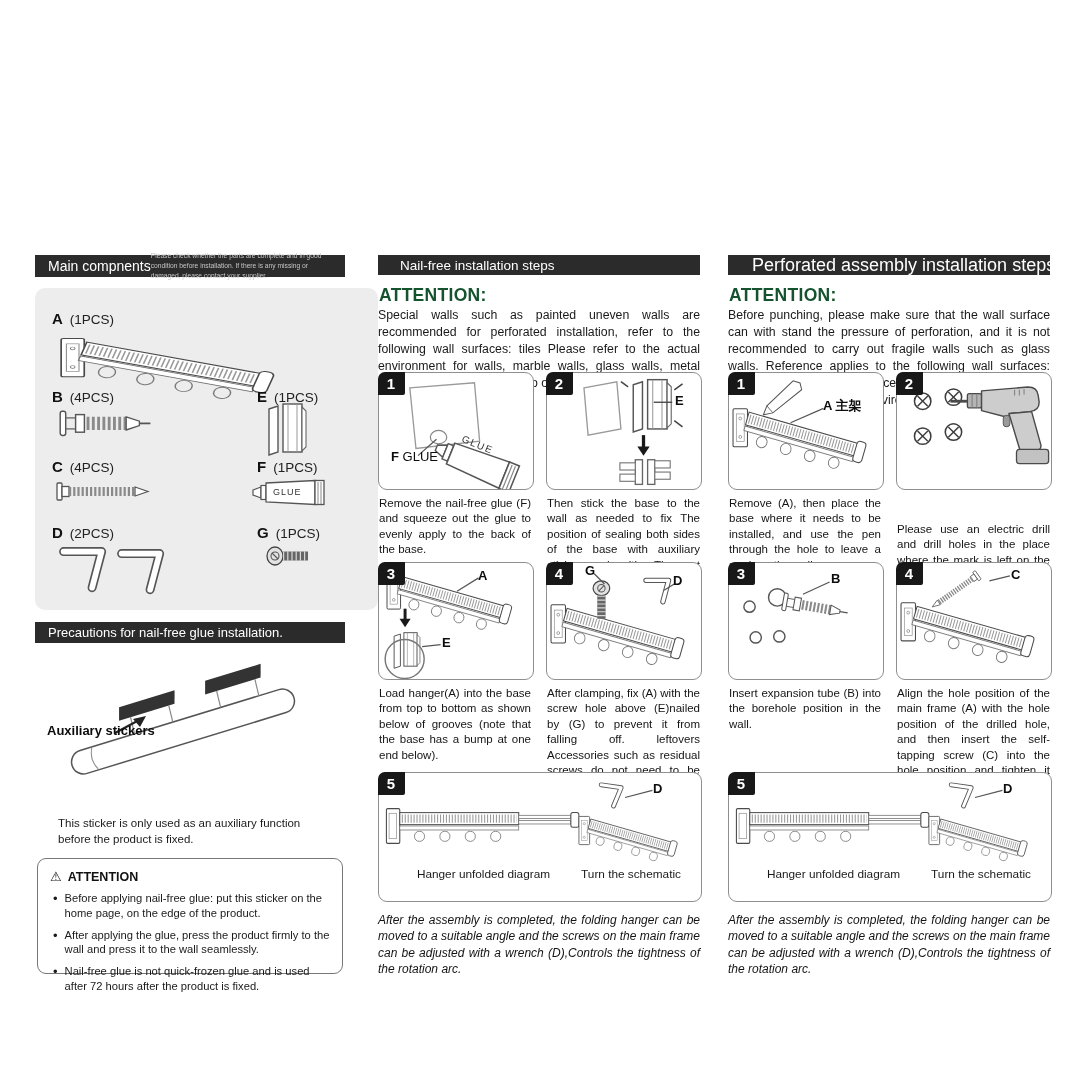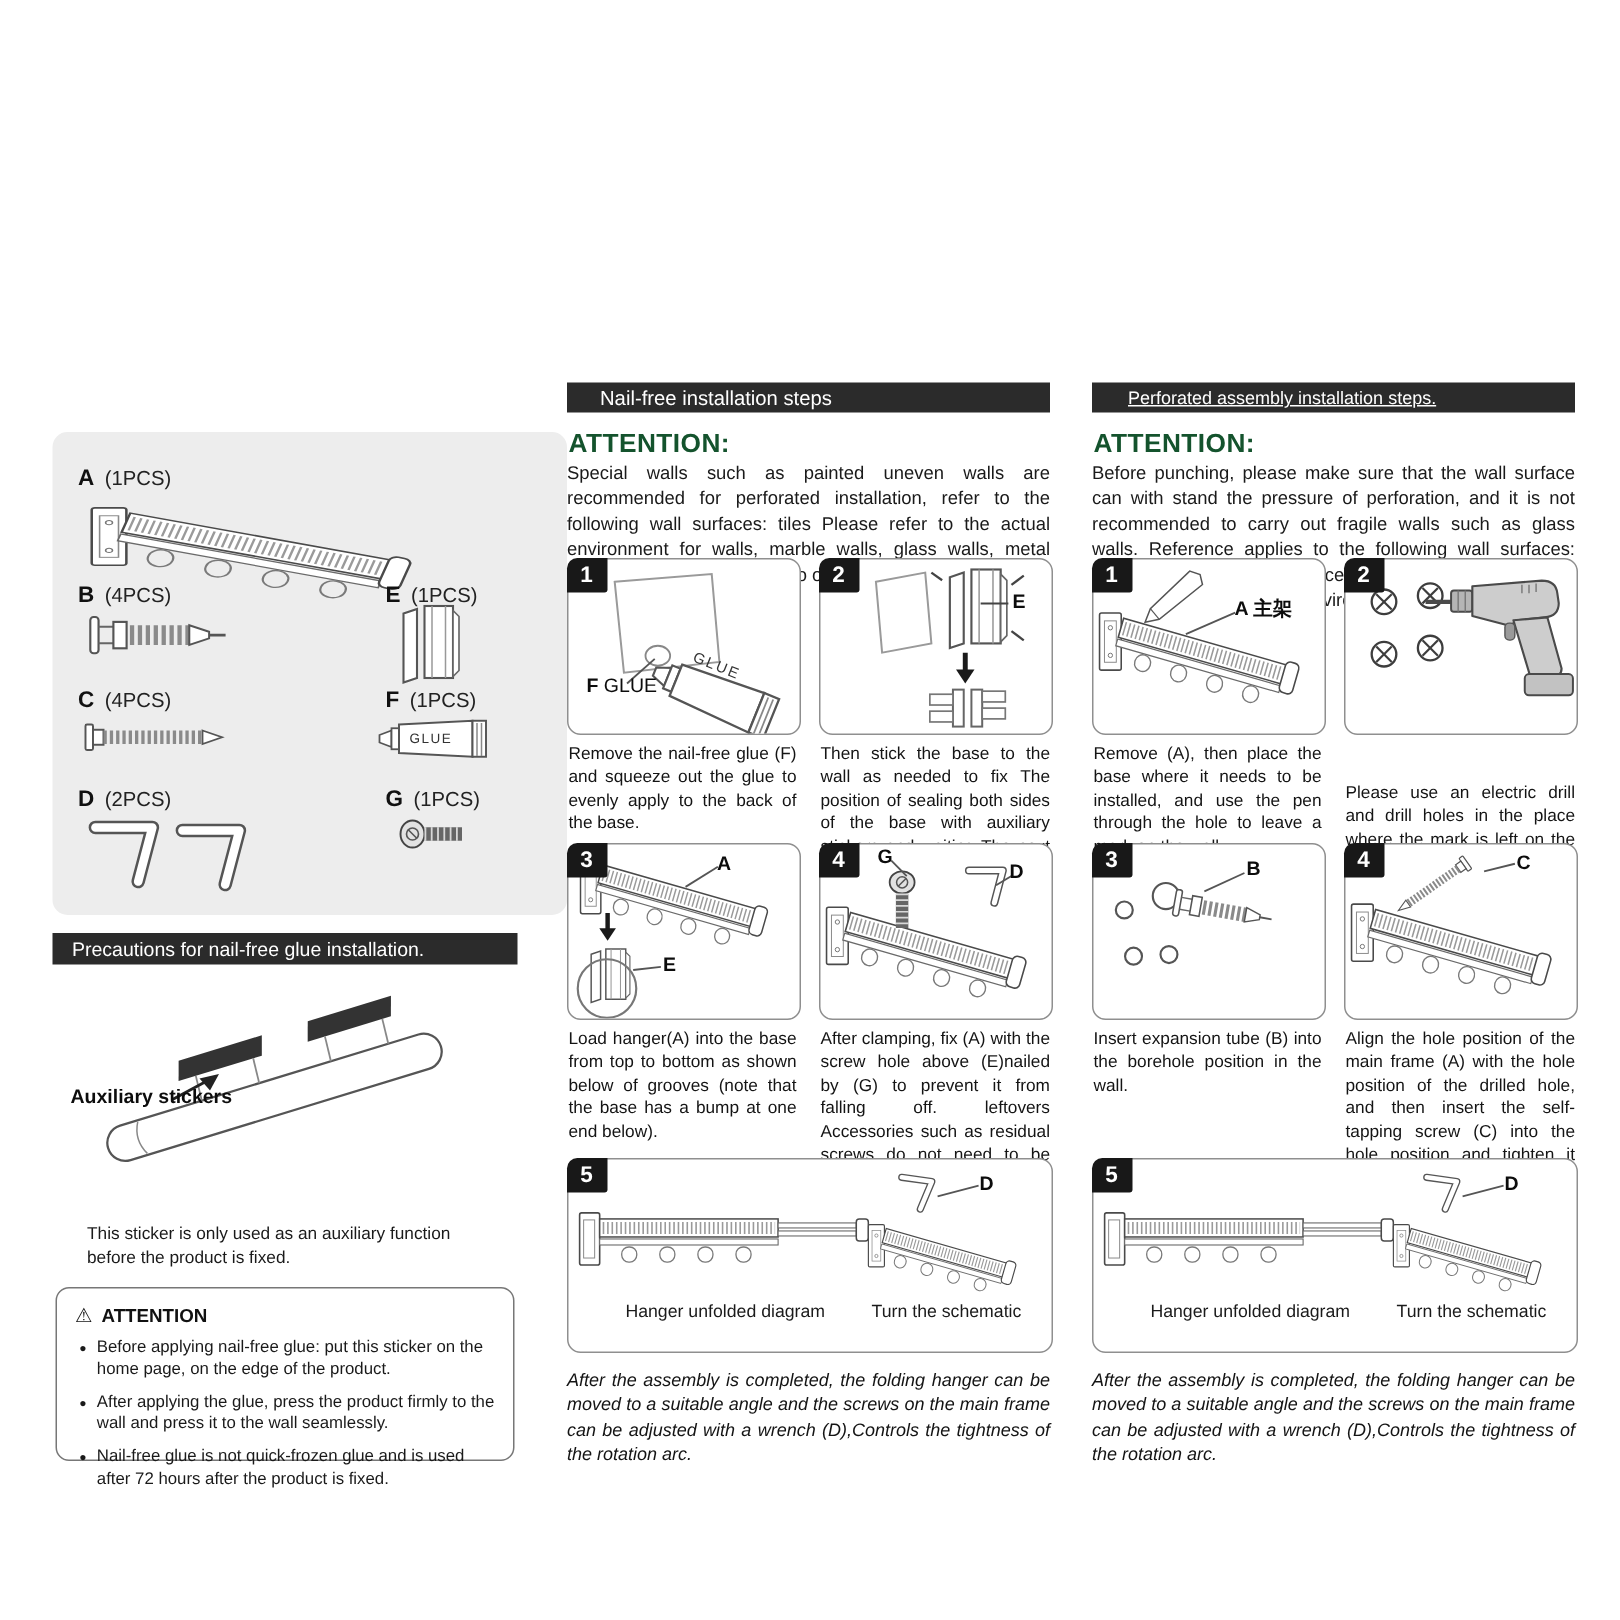--- a/index.html
+++ b/index.html
@@ -150,20 +150,24 @@
   <g id="g-arrow-down">
     <line x1="6" y1="0" x2="6" y2="12" stroke="#1a1a1a" stroke-width="3.2"></line>
     <polygon points="0,11 12,11 6,20" fill="#1a1a1a"></polygon>
   </g>
 </defs>
 </svg>
 
 <div class="page">
 
 
+  <div class="abs hbar" style="left:35px;top:255px;width:310px;height:22px;">
+    <div class="lbl">Main compnents</div>
+    <div class="tiny">Please check whether the parts are complete and in good condition before installation. If there is any missing or damaged, please contact your supplier.</div>
+  </div>
 
   <div class="abs panel" style="left:35px;top:288px;width:343px;height:322px;">
 
     <div class="abs part-lbl" style="left:17px;top:22px;">
       <b>A</b><span>(1PCS)</span>
     </div>
     <div class="abs" style="left:23px;top:40px;">
       <svg width="245" height="82" viewBox="0 0 245 82">
           <g transform="scale(1.05,0.66)">
             <use href="#g-hanger"></use>
@@ -361,21 +365,21 @@
         </g>
       <line x1="270" y1="16" x2="243" y2="23" stroke="#555" stroke-width="1.2"></line>
     </svg>
     <span class="flabel" style="left:274px;top:8px;">D</span>
     <span class="inbox-cap" style="left:22px;top:94px;width:165px;">Hanger unfolded diagram</span>
     <span class="inbox-cap" style="left:192px;top:94px;width:120px;">Turn the schematic</span>
   </div>
   <div class="abs footer-cap" style="left:378px;top:912px;width:322px;">After the assembly is completed, the folding hanger can be moved to a suitable angle and the screws on the main frame can be adjusted with a wrench (D),Controls the tightness of the rotation arc.</div>
 
   <div class="abs hbar" style="left:728px;top:255px;width:322px;height:20px;">
-    <div class="lbl" style="font-size:12px;padding-left:24px;text-decoration:underline;">Perforated assembly installation steps.</div>
+    <div class="lbl" style="font-size:18px;padding-left:24px;">Perforated assembly installation steps.</div>
   </div>
   <div class="abs attn-title" style="left:729px;top:285px;">ATTENTION:</div>
   <div class="abs attn-text" style="left:728px;top:307px;width:322px;">Before punching, please make sure that the wall surface can with stand the pressure of perforation, and it is not recommended to carry out fragile walls such as glass walls. Reference applies to the following wall surfaces: painted walls, plaster walls, cement walls, wallpaper walls. Please refer to the actual environment to operate.</div>
 
   <div class="sbox" style="left:728px;top:372px;width:154px;height:116px;">
     <div class="badge">1</div>
     <svg viewBox="0 0 150 112">
       <g transform="translate(2,24) scale(0.64)">
           <use href="#g-hanger"></use>
         </g>

